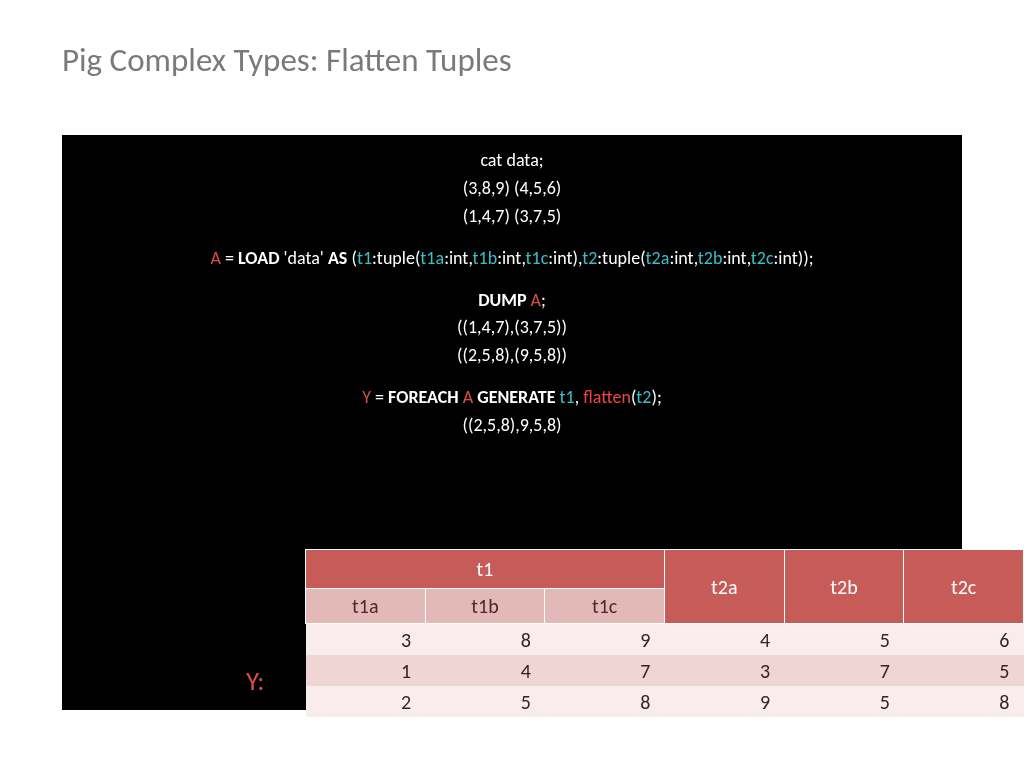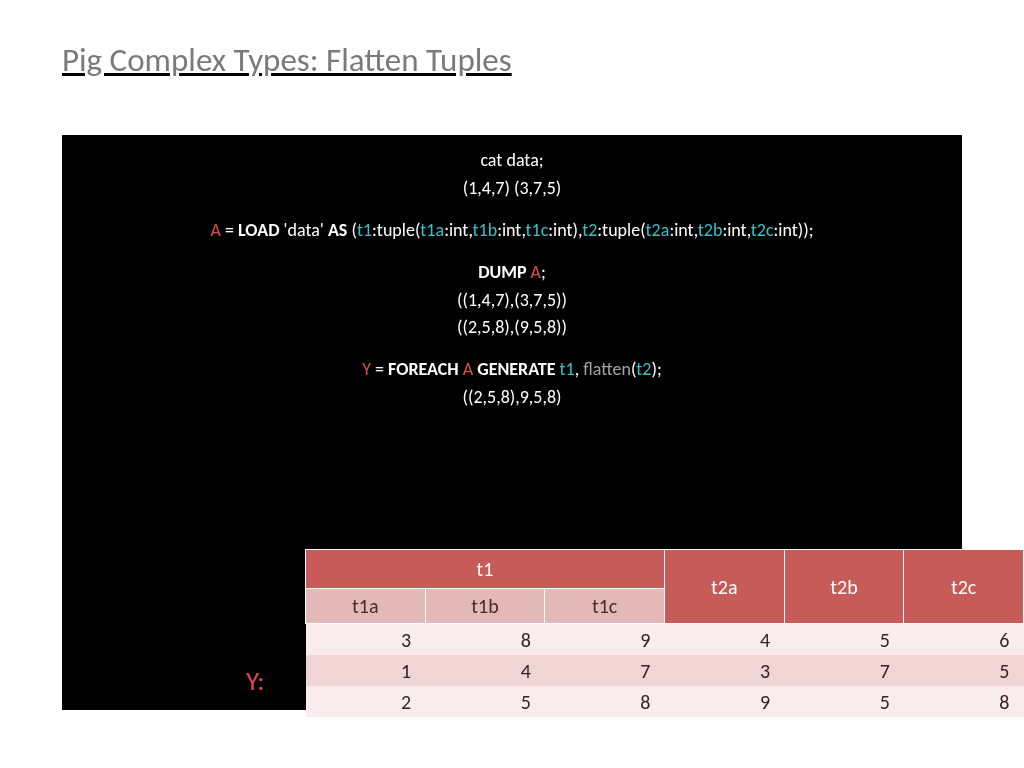--- a/index.html
+++ b/index.html
@@ -8,21 +8,20 @@
     width: 1024px;
     height: 768px;
     background: #ffffff;
     font-family: "Segoe UI", Calibri, Arial, sans-serif;
     overflow: hidden;
   }
   .slide {
     width: 1024px;
     height: 768px;
     position: relative;
-    text-decoration: underline;
   }
   .title {
     color: #7a7a7a;
     font-size: 33px;
     font-weight: 300;
     padding: 40px 0 0 62px;
   }
   .code-block {
     position: absolute;
     left: 62px;
@@ -34,21 +33,21 @@
     font-size: 18px;
     padding: 12px 16px;
     box-sizing: border-box;
     font-family: Calibri, "Segoe UI", Arial, sans-serif;
     line-height: 1.55;
     text-align: center;
   }
   .bold { font-weight: 700; }
   .red { color: #d84c47; }
   .cyan { color: #38c0c9; }
-  .greenish { color: #a3a3a3; }
+  .greenish { color: #ef4444; }
   .gap { height: 14px; }
   .result-table {
     position: absolute;
     left: 305px;
     top: 549px;
     border-collapse: collapse;
     font-size: 20px;
     color: #333;
   }
   .result-table th, .result-table td {
@@ -88,20 +87,21 @@
   }
 </style>
 </head>
 <body>
 
 <div class="slide">
   <div class="title">Pig Complex Types: Flatten Tuples</div>
 
   <div class="code-block">
     <div>cat data;</div>
+    <div>(3,8,9) (4,5,6)</div>
     <div>(1,4,7) (3,7,5)</div>
     <div class="gap"></div>
     <div>
       <span class="red">A</span><span> = </span><span class="bold">LOAD</span><span> 'data' </span><span class="bold">AS</span><span> (</span><span class="cyan">t1</span><span>:tuple(</span><span class="cyan">t1a</span><span>:int,</span><span class="cyan">t1b</span><span>:int,</span><span class="cyan">t1c</span><span>:int),</span><span class="cyan">t2</span><span>:tuple(</span><span class="cyan">t2a</span><span>:int,</span><span class="cyan">t2b</span><span>:int,</span><span class="cyan">t2c</span><span>:int));</span>
     </div>
     <div class="gap"></div>
     <div><span class="bold">DUMP </span><span class="red">A</span><span>;</span></div>
     <div>((1,4,7),(3,7,5))</div>
     <div>((2,5,8),(9,5,8))</div>
     <div class="gap"></div>

